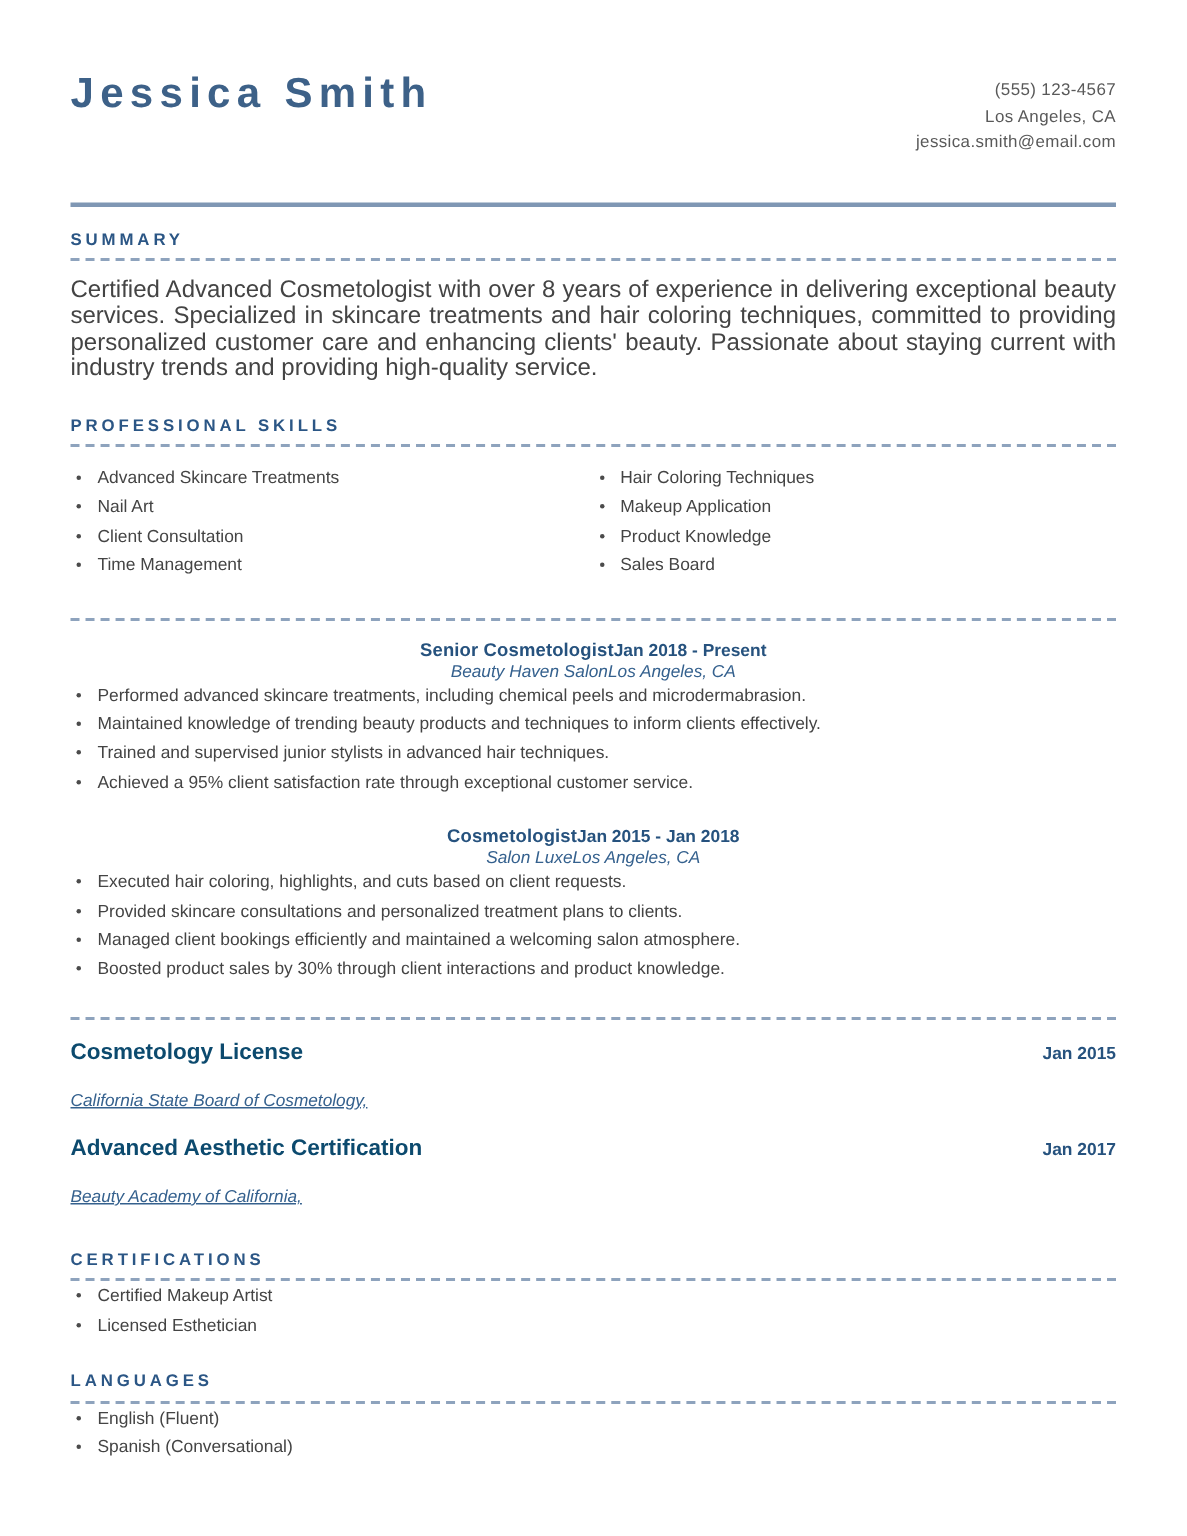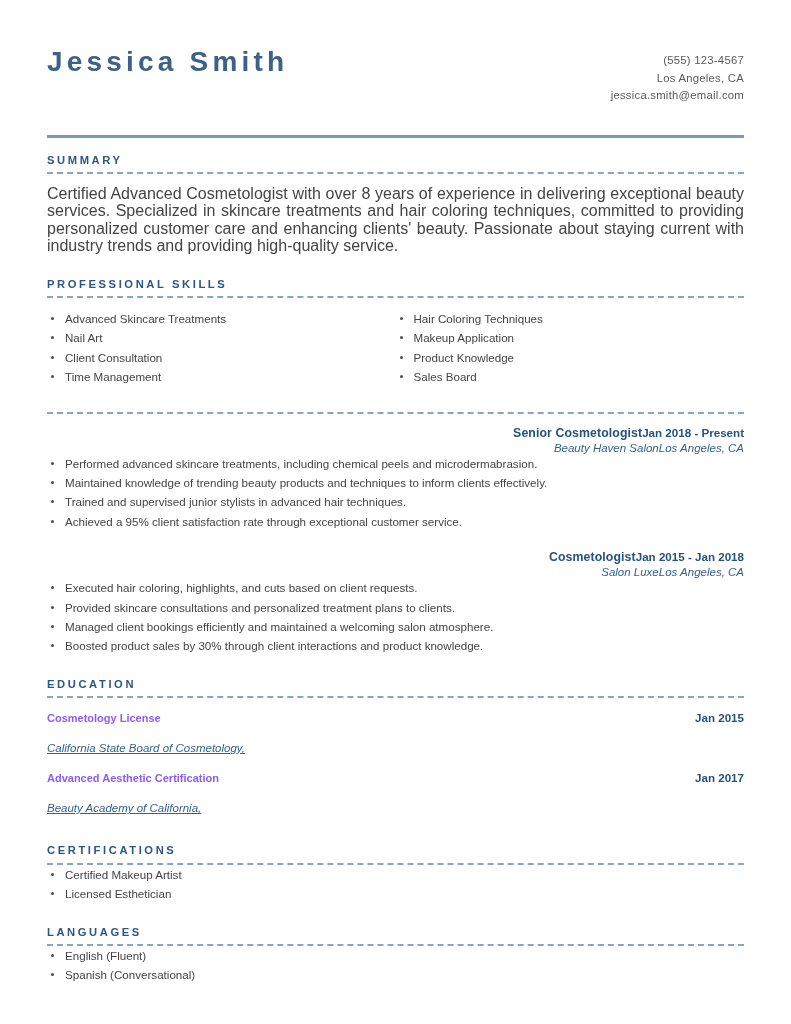--- a/index.html
+++ b/index.html
@@ -113,21 +113,21 @@
     display: flex;
   }
   .skills-col { width: 50%; }
   .skills-col li { line-height: 19.4px; }
 
   
   .job { margin-top: 12px; }
   .job + .job { margin-top: 19px; }
   .job-row {
     display: flex;
-    justify-content: flex-end;
+    justify-content: center;
     align-items: baseline;
   }
   .job-title {
     font-size: 12.3px;
     font-weight: bold;
     color: #26527e;
     letter-spacing: 0.1px;
   }
   .job-dates {
     font-size: 11.6px;
@@ -152,23 +152,23 @@
 
   
   .edu { margin-top: 13px; }
   .edu + .edu { margin-top: 17px; }
   .edu-row {
     display: flex;
     justify-content: space-between;
     align-items: baseline;
   }
   .edu-degree {
-    font-size: 11px;
-    font-weight: bold;
-    color: #8b5cf6;
+    font-size: 15px;
+    font-weight: bold;
+    color: #0c4a6e;
   }
   .edu-date {
     font-size: 11.6px;
     font-weight: bold;
     color: #26527e;
     white-space: nowrap;
   }
   .edu-school {
     margin-top: 18px;
     font-size: 11.5px;
@@ -258,21 +258,20 @@
       <ul class="bullets job-bullets">
         <li>Executed hair coloring, highlights, and cuts based on client requests.</li>
         <li>Provided skincare consultations and personalized treatment plans to clients.</li>
         <li>Managed client bookings efficiently and maintained a welcoming salon atmosphere.</li>
         <li>Boosted product sales by 30% through client interactions and product knowledge.</li>
       </ul>
     </div>
   </div>
 
   <div class="section education">
-    <div class="section-title">EDUCATION</div>
     <div class="dashed-rule"></div>
 
     <div class="edu">
       <div class="edu-row">
         <div class="edu-degree">Cosmetology License</div>
         <div class="edu-date">Jan 2015</div>
       </div>
       <div class="edu-school">California State Board of Cosmetology,</div>
     </div>
 

